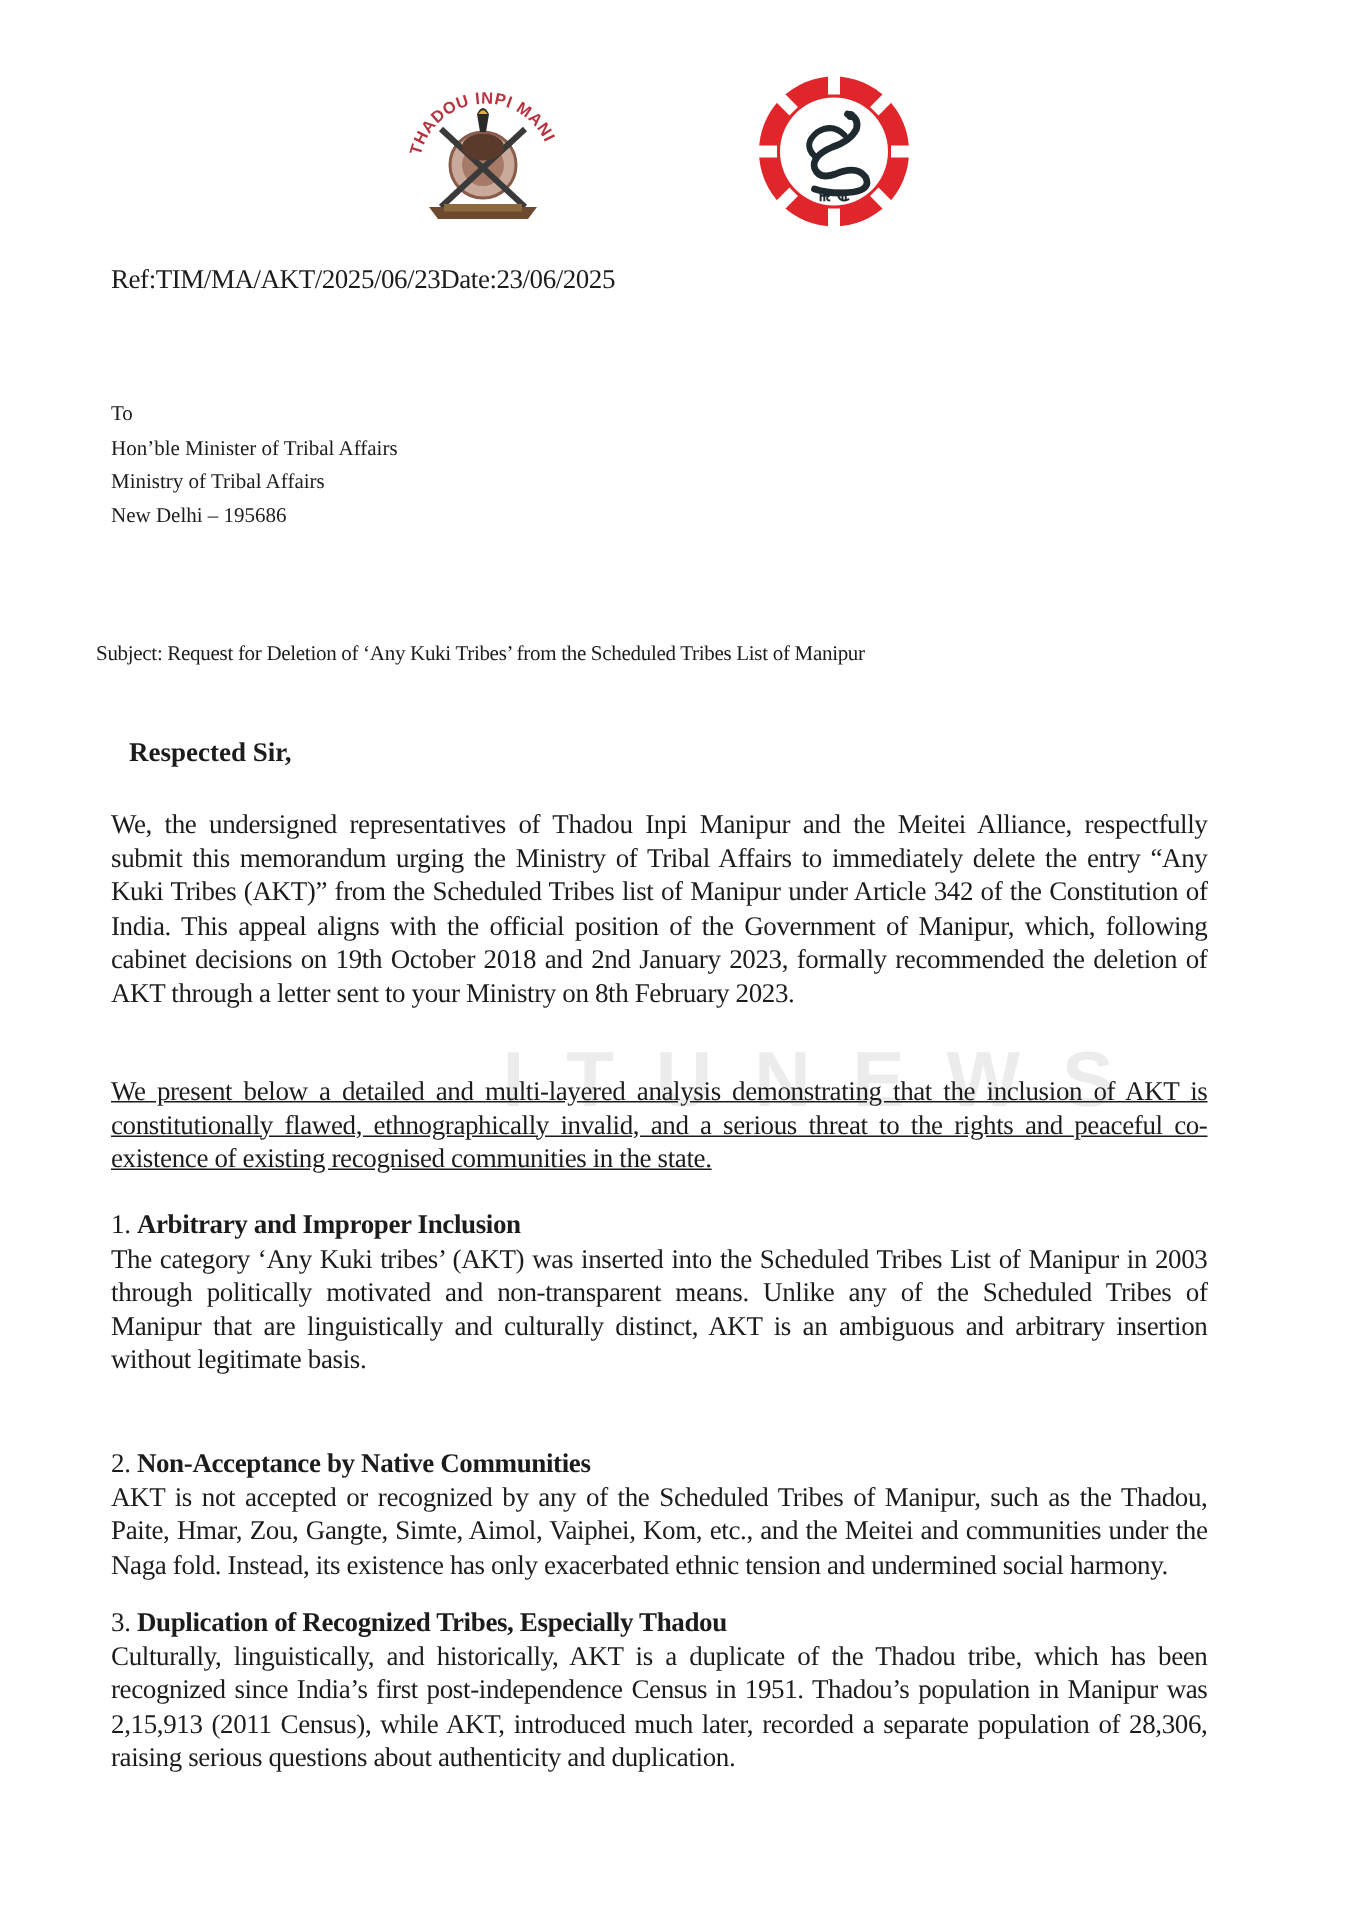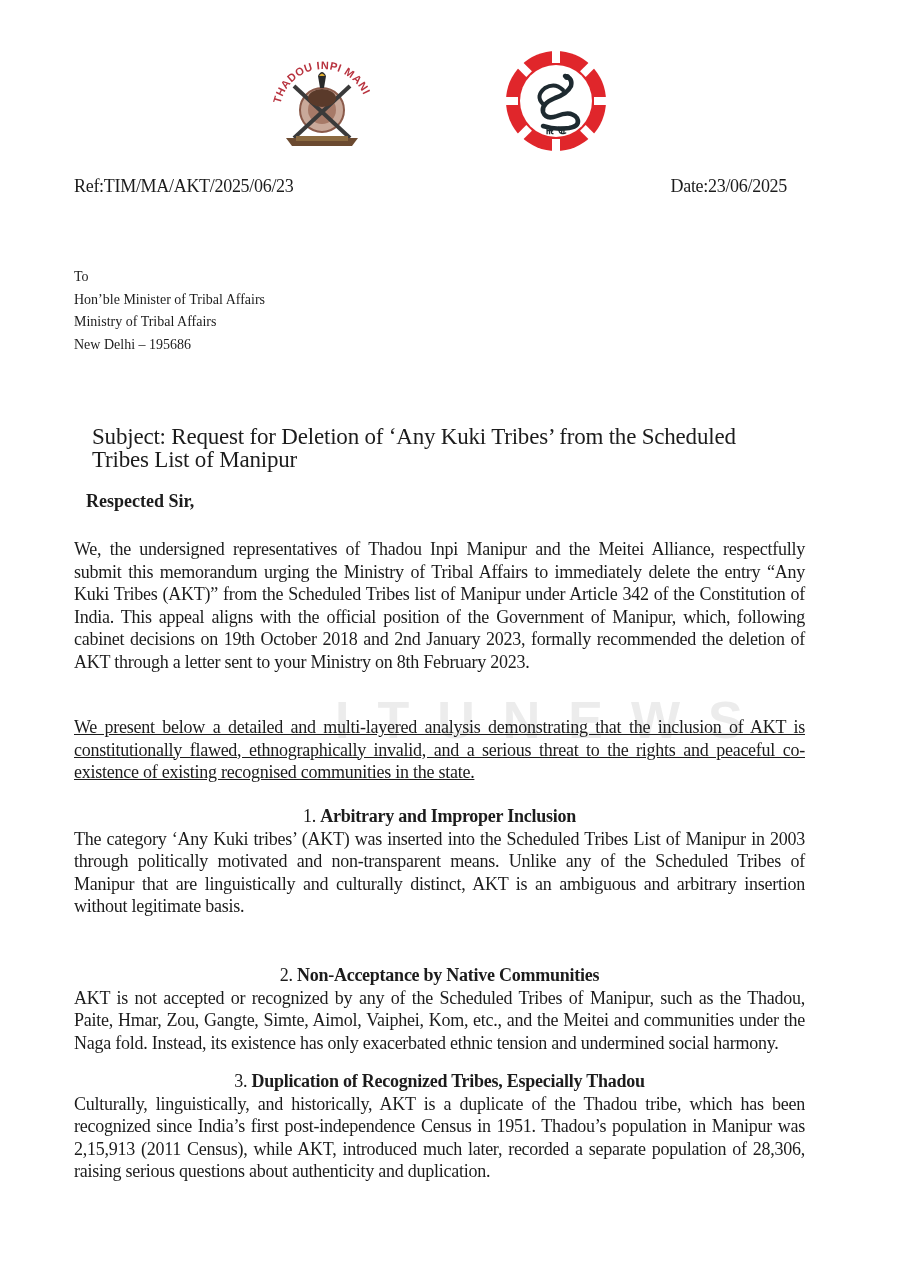--- a/index.html
+++ b/index.html
@@ -3,35 +3,35 @@
 <meta charset="utf-8">
 <style>
   html, body { margin: 0; padding: 0; background: #ffffff; }
   body { width: 913px; height: 1280px; position: relative; overflow: hidden;
          font-family: "Liberation Serif", "DejaVu Serif", serif; color: #1c1c1c; }
   .page { position: absolute; left: 0; top: 0; width: 913px; height: 1280px; }
   .logo { position: absolute; }
   .logo-left { left: 266px; top: 46px; width: 112px; height: 108px; }
   .logo-right { left: 503px; top: 48px; width: 106px; height: 106px; }
   .ref-row { position: absolute; left: 74px; right: 126px; top: 176px; display: flex;
-             justify-content: space-between; font-size: 18px; letter-spacing: -0.3px; }
+             font-size: 18px; letter-spacing: -0.3px; }
   .addr { position: absolute; left: 74px; top: 266px; font-size: 14px; line-height: 22.5px; }
   .addr div { white-space: nowrap; }
-  .subject { position: absolute; left: 92px; top: 426px; width: 700px; font-size: 23px; line-height: 22.5px; letter-spacing: -0.2px; }
+  .subject { position: absolute; left: 64px; top: 426px; width: 700px; font-size: 14px; line-height: 22.5px; letter-spacing: -0.2px; }
   .salutation { position: absolute; left: 86px; top: 491px; font-size: 18px; font-weight: bold; }
   .para { position: absolute; left: 74px; width: 731px; font-size: 18px; line-height: 22.6px;
           text-align: justify; letter-spacing: -0.25px; }
   .p1 { top: 538px; }
   .p2 { top: 716px; text-decoration: underline; }
   .section { position: absolute; left: 74px; width: 731px; font-size: 18px; line-height: 22.6px;
              text-align: justify; letter-spacing: -0.25px; }
   .s1 { top: 805px; }
   .s2 { top: 964px; }
   .s3 { top: 1070px; }
-  .sec-head { display: block; text-align: center; }
+  .sec-head { display: block; text-align: left; }
   .sec-head b { font-weight: bold; }
   .watermark { position: absolute; left: 335px; top: 690px; font-family: Liberation Sans, sans-serif;
                font-size: 52px; font-weight: bold; letter-spacing: 28px; color: rgba(200,200,200,0.35); }
 </style>
 </head>
 <body>
 
 <div class="page">
 
   <div class="logo logo-left">

